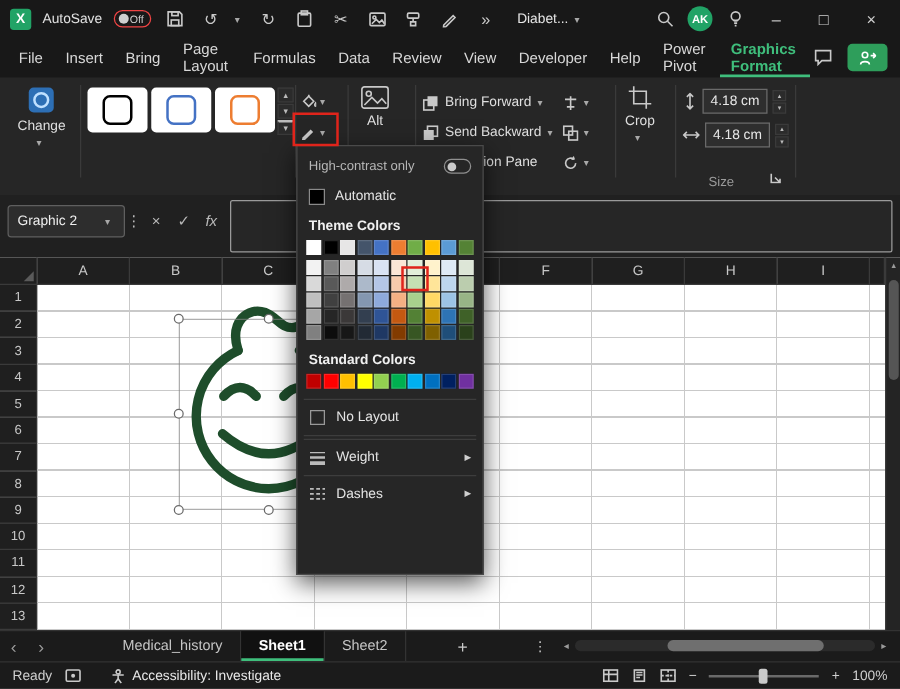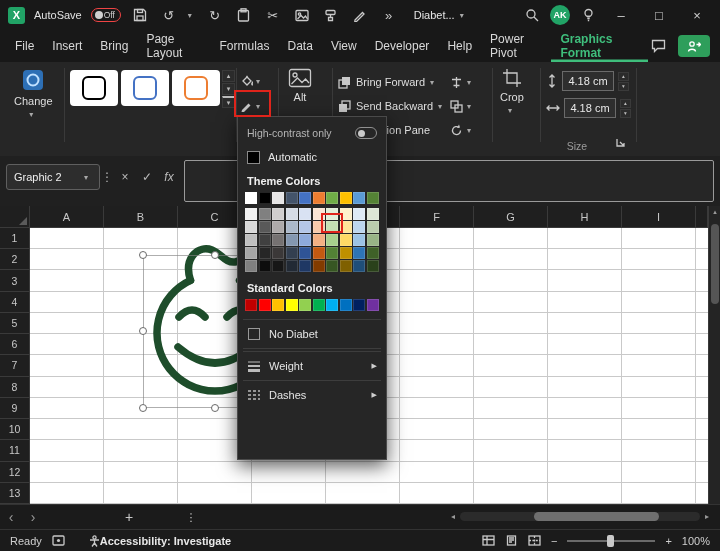--- a/index.html
+++ b/index.html
@@ -103,21 +103,21 @@
   .sheettab.active { color:#fff; font-weight:bold; background:#111; box-shadow:inset 0 -2.5px 0 var(--accent); }
   #add-sheet { width:34px; display:flex; align-items:center; justify-content:center; color:#C9C9C9; font-size:14px; margin-left:28px; }
   #tab-kebab { width:30px; display:flex; align-items:center; justify-content:center; color:#C9C9C9; margin-left:30px; }
   #hscroll { position:absolute; left:446px; top:509px; width:268px; height:15px; display:flex; align-items:center; z-index:2; }
   #hscroll .sarr { width:14px; text-align:center; color:#9a9a9a; font-size:8px; }
   #hscroll .track { flex:1; height:9px; background:#2B2B2B; border-radius:5px; position:relative; }
   #hscroll .hthumb { position:absolute; left:74px; width:125px; height:9px; background:#6F6F6F; border-radius:5px; }
 
   
   #statusbar { position:absolute; left:0; top:529px; width:720px; height:22px; background:#1B1B1B; border-top:1px solid #333; display:flex; align-items:center; gap:10px; padding:0 10px; color:#CFCFCF; }
-  #acc-group { display:flex; align-items:center; gap:0; margin-left:14px; color:#E8E8E8; font-weight:bold; }
+  #acc-group { display:flex; align-items:center; gap:6px; margin-left:14px; color:#E8E8E8; font-weight:normal; }
   #sb-right { margin-left:auto; display:flex; align-items:center; gap:10px; }
   .viewic { display:flex; }
   #zoom-track { width:88px; height:2px; background:#6A6A6A; position:relative; }
   #zoom-thumb { position:absolute; left:40px; top:-5px; width:7px; height:12px; background:#C9C9C9; border-radius:2px; }
 </style>
 </head>
 <body>
 
 <div id="titlebar">
   <div id="excel-logo">X</div>
@@ -187,20 +187,21 @@
 </div>
 
 <div id="tabrow">
   <span id="ribbon-tabs" style="display:flex;">
       <div class="rtab">File</div>
       <div class="rtab">Insert</div>
       <div class="rtab">Bring</div>
       <div class="rtab">Page Layout</div>
       <div class="rtab">Formulas</div>
       <div class="rtab">Data</div>
+      <div class="rtab">Review</div>
       <div class="rtab">View</div>
       <div class="rtab">Developer</div>
       <div class="rtab">Help</div>
       <div class="rtab">Power Pivot</div>
       <div class="rtab active">Graphics Format</div>
     </span>
   <span id="tabrow-right">
     <span class="tb-ic">
         <svg width="15" height="14" viewBox="0 0 15 14">
           <path class="ic" d="M1.5 1.5 h12 v8 h-7 l-3 3 v-3 h-2 z"></path>
@@ -503,21 +504,21 @@
       <div class="sw" title="#00B0F0" style="background: rgb(0, 176, 240);"></div>
       <div class="sw" title="#0070C0" style="background: rgb(0, 112, 192);"></div>
       <div class="sw" title="#002060" style="background: rgb(0, 32, 96);"></div>
       <div class="sw" title="#7030A0" style="background: rgb(112, 48, 160);"></div>
     </div>
   <div class="cp-sep" style="margin-top:8px;"></div>
   <div class="menu-item">
     <span class="mi-icon">
         <span class="no-outline-icon"></span>
       </span>
-    <span>No Diabet</span>
+    <span>No Layout</span>
   </div>
   <div class="cp-sep"></div>
   <div class="cp-sep"></div>
   <div class="menu-item">
     <span class="mi-icon">
         <svg width="14" height="12" viewBox="0 0 14 12">
           <path d="M1 2 h12" stroke="#BBB" stroke-width="1"></path>
           <path d="M1 6 h12" stroke="#BBB" stroke-width="2"></path>
           <path d="M1 10.5 h12" stroke="#BBB" stroke-width="3"></path>
         </svg>
@@ -537,20 +538,25 @@
   </div>
 </div>
 
 <div class="anno" style="left:234px; top:90px; width:37px; height:27px;"></div>
 <div class="anno" id="anno-swatch" style="left: 321px; top: 213px; width: 22px; height: 20px;"></div>
 
 <div id="tabsbar">
   <span class="nav-arr">‹</span>
   <span class="nav-arr">›</span>
   <span style="width:40px;"></span>
+  <span id="sheet-tabs" style="display:flex;">
+      <div class="sheettab">Medical_history</div>
+      <div class="sheettab active">Sheet1</div>
+      <div class="sheettab">Sheet2</div>
+    </span>
   <span id="add-sheet">+</span>
   <span id="tab-kebab">⋮</span>
 </div>
 <div id="hscroll">
   <span class="sarr">◂</span>
   <div class="track">
       <div class="hthumb"></div>
     </div>
   <span class="sarr">▸</span>
 </div>

